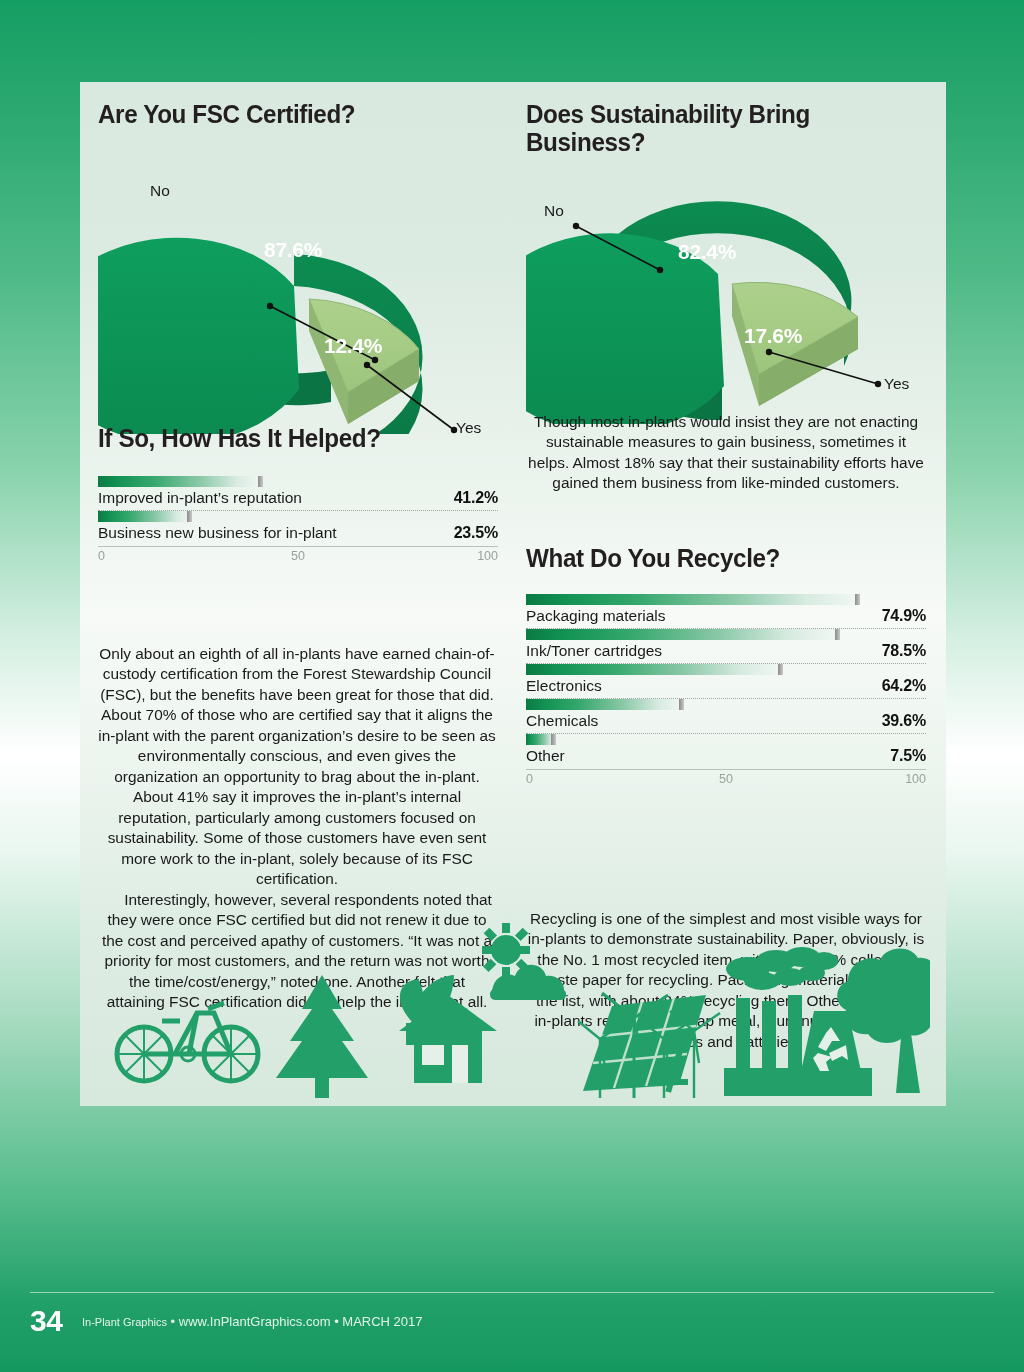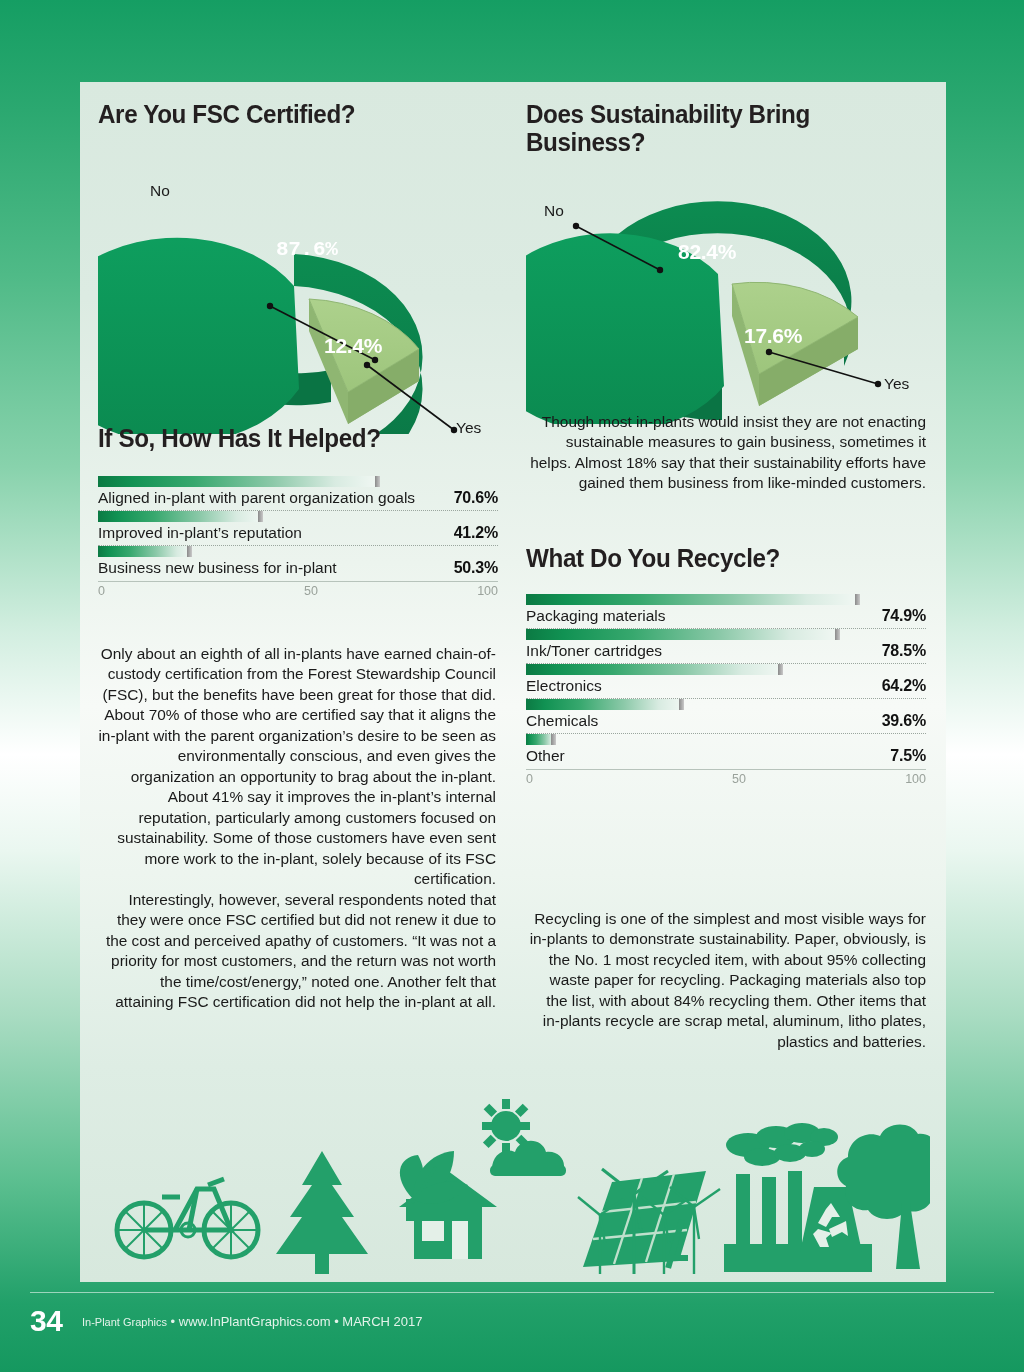--- a/index.html
+++ b/index.html
@@ -15,21 +15,21 @@
       #FFFFFF 55%,
       #EAF7F0 62%,
       #A9DCC2 74%,
       #5CBF90 86%,
       #21A069 95%,
       #15985F 100%);
   }
 
   
   .card{
-    position:absolute;left:80px;top:82px;width:866px;height:1200px;
+    position:absolute;left:80px;top:82px;width:866px;height:1024px;
     background:linear-gradient(to bottom,#D9E9DF 0%,#DCEBE2 18%,#ECF4EE 40%,#F7FAF7 52%,#EDF5EF 66%,#DEEDE4 82%,#D7E8DD 100%);
   }
   .card-inner{position:absolute;inset:0;}
 
   
   .col-left{position:absolute;left:18px;top:0;width:412px;}
   .col-right{position:absolute;left:446px;top:0;width:402px;}
 
   
   h2.sec-title{
@@ -68,27 +68,27 @@
   }
   .bar-name{font-size:15.5px;color:#1A1A1A;line-height:1.15;}
   .bar-val{font-size:16px;font-weight:bold;color:#111;letter-spacing:-0.2px;}
   .bar-rule{border-bottom:1px dotted #9AA69E;height:0;}
   .axis{
     position:relative;height:17px;margin-top:1px;
     border-top:1px solid #B7C3BB;
   }
   .axis span{position:absolute;top:2px;font-size:12.5px;color:#9AA29B;}
   .axis .a0{left:0;}
-  .axis .a50{left:50%;transform:translateX(-50%);margin-left:13px;}
+  .axis .a50{left:50%;transform:translateX(-50%);}
   .axis .a100{right:0;}
 
   
   .body-copy{
     font-size:15.4px;line-height:1.33;color:#1A1A1A;margin:0;
-    text-align:right;
+    text-align:center;
   }
   .body-copy p{margin:0;}
   .body-copy p + p{text-indent:22px;}
 
   
   .footer{
     position:absolute;left:0;bottom:0;width:1024px;height:90px;
   }
   .footer-rule{
     position:absolute;left:30px;top:10px;width:964px;height:1px;
@@ -148,58 +148,47 @@
           <line x1="172" y1="172" x2="277" y2="226" stroke="#111" stroke-width="1.6"></line>
           <circle cx="172" cy="172" r="3.2" fill="#111"></circle>
           <circle cx="277" cy="226" r="3.2" fill="#111"></circle>
 
           <line x1="269" y1="231" x2="356" y2="296" stroke="#111" stroke-width="1.6"></line>
           <circle cx="269" cy="231" r="3.2" fill="#111"></circle>
           <circle cx="356" cy="296" r="3.2" fill="#111"></circle>
         </svg>
         <div class="pie-label" style="left:52px;top:48px;">No</div>
         <div class="pie-label" style="left:358px;top:285px;">Yes</div>
-        <div class="pie-pct" style="left:178px;top:104px;font-family:Liberation Mono, monospace;">87.6%</div>
+        <div class="pie-pct" style="left:166px;top:104px;">87.6%</div>
         <div class="pie-pct" style="left:226px;top:200px;">12.4%</div>
       </div>
 
       <h2 class="sec-title" style="position:absolute;left:0;top:342px;">If So, How Has It Helped?</h2>
 
       <div class="barchart" style="position:absolute;left:0;top:382px;width:400px;">
         <div id="helped-rows">
             <div class="bar-row">
               <div class="bar-track">
-                <div class="bar-fill" style="width: 70.6%;"></div>
-                <div class="bar-cap" style="left: calc(70.6% - 5px);"></div>
-              </div>
-              <div class="bar-meta">
-                <div class="bar-name">Aligned in-plant with parent organization goals</div>
-                <div class="bar-val">70.6%</div>
-              </div>
-              <div class="bar-rule"></div>
-            </div>
-            <div class="bar-row">
-              <div class="bar-track">
                 <div class="bar-fill" style="width: 41.2%;"></div>
                 <div class="bar-cap" style="left: calc(41.2% - 5px);"></div>
               </div>
               <div class="bar-meta">
                 <div class="bar-name">Improved in-plant’s reputation</div>
                 <div class="bar-val">41.2%</div>
               </div>
               <div class="bar-rule"></div>
             </div>
             <div class="bar-row">
               <div class="bar-track">
                 <div class="bar-fill" style="width: 23.5%;"></div>
                 <div class="bar-cap" style="left: calc(23.5% - 5px);"></div>
               </div>
               <div class="bar-meta">
                 <div class="bar-name">Business new business for in-plant</div>
-                <div class="bar-val">50.3%</div>
+                <div class="bar-val">23.5%</div>
               </div>
             </div>
           </div>
         <div class="axis">
           <span class="a0">0</span>
           <span class="a50">50</span>
           <span class="a100">100</span>
         </div>
       </div>
 

